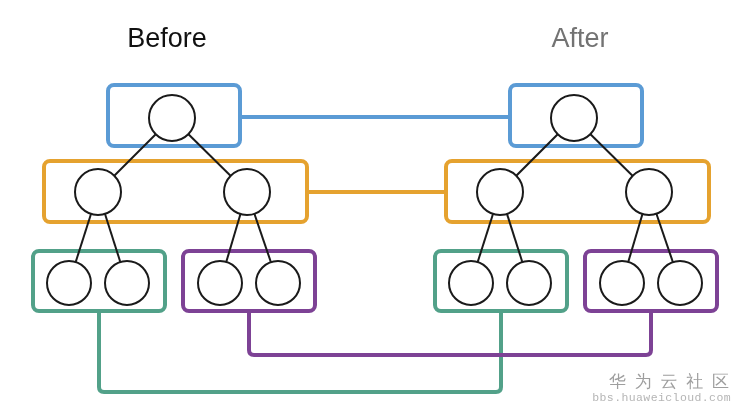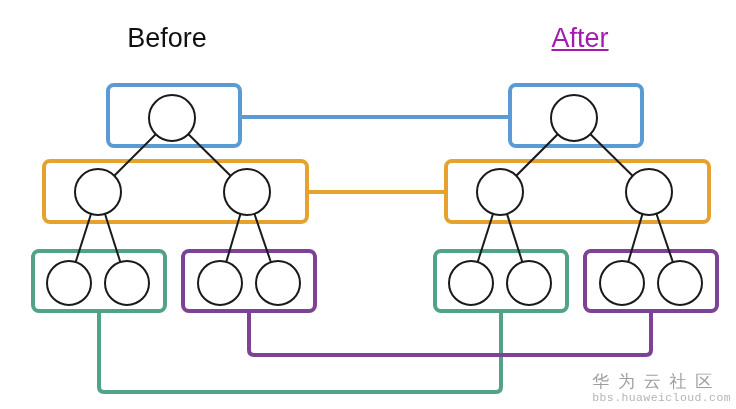--- a/index.html
+++ b/index.html
@@ -29,21 +29,21 @@
     line-height: 30px;
     color: #111111;
     white-space: nowrap;
   }
   .title-before { left: 167px; }
   .title-after  { left: 580px; }
   .watermark {
     position: absolute;
     right: 5px;
     bottom: 5px;
-    text-align: left;
+    text-align: right;
   }
   .wm-line1 {
     font-size: 17px;
     line-height: 19px;
     letter-spacing: 2px;
     color: #9e9e9e;
     white-space: nowrap;
   }
   .wm-line2 {
     font-size: 11.5px;
@@ -54,21 +54,21 @@
     font-family: Liberation Mono, monospace;
   }
 </style>
 </head>
 <body>
 
 <div class="stage" style="background: rgb(255, 255, 255);">
 
   <div class="title title-before" style="color: rgb(17, 17, 17);">Before</div>
 
-  <div class="title title-after" style="color: #a21caf; text-decoration: underline;">After</div>
+  <div class="title title-after" style="color: #737373;">After</div>
 
   <svg id="diagram" width="736" height="409" viewBox="0 0 736 409">
       <line x1="240" y1="117" x2="510" y2="117" stroke="#5B9BD5" stroke-width="4"></line>
       <line x1="307" y1="192" x2="446" y2="192" stroke="#E5A22F" stroke-width="4"></line>
       <path d="M99 311 L99 387 Q99 392 104 392 L496 392 Q501 392 501 387 L501 311" fill="none" stroke="#52A189" stroke-width="4"></path>
       <path d="M249 311 L249 350 Q249 355 254 355 L646 355 Q651 355 651 350 L651 311" fill="none" stroke="#7D4295" stroke-width="4"></path>
       <rect x="108" y="85" width="132" height="61" rx="6" ry="6" fill="#FFFFFF" stroke="#5B9BD5" stroke-width="4"></rect>
       <rect x="44" y="161" width="263" height="61" rx="6" ry="6" fill="#FFFFFF" stroke="#E5A22F" stroke-width="4"></rect>
       <rect x="33" y="251" width="132" height="60" rx="6" ry="6" fill="#FFFFFF" stroke="#52A189" stroke-width="4"></rect>
       <rect x="183" y="251" width="132" height="60" rx="6" ry="6" fill="#FFFFFF" stroke="#7D4295" stroke-width="4"></rect>

